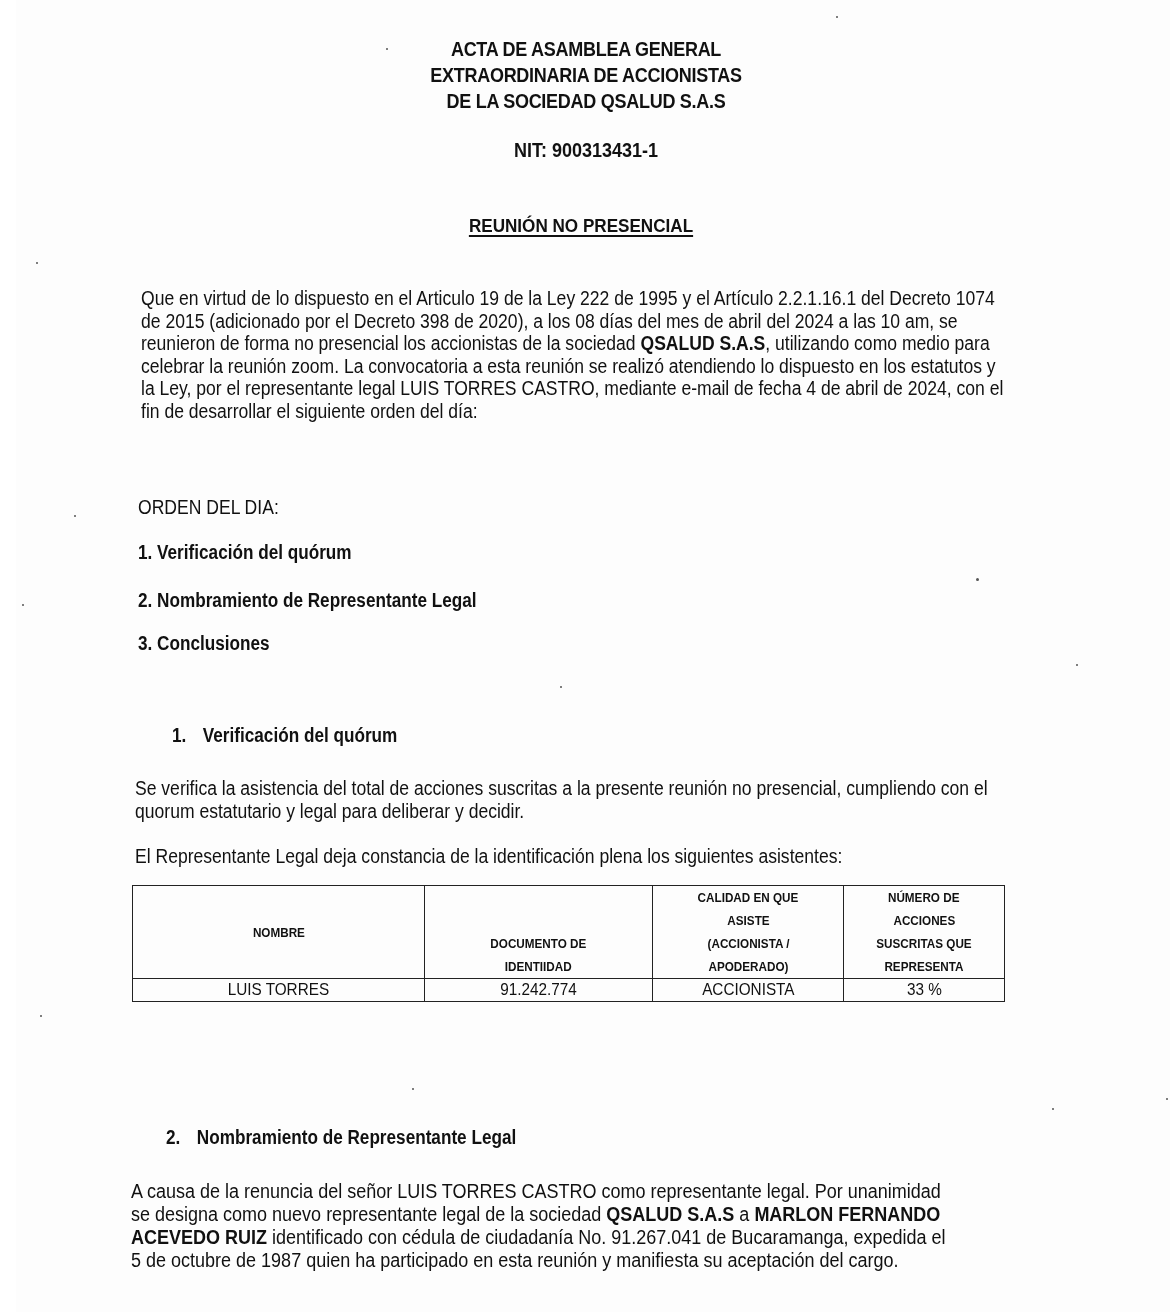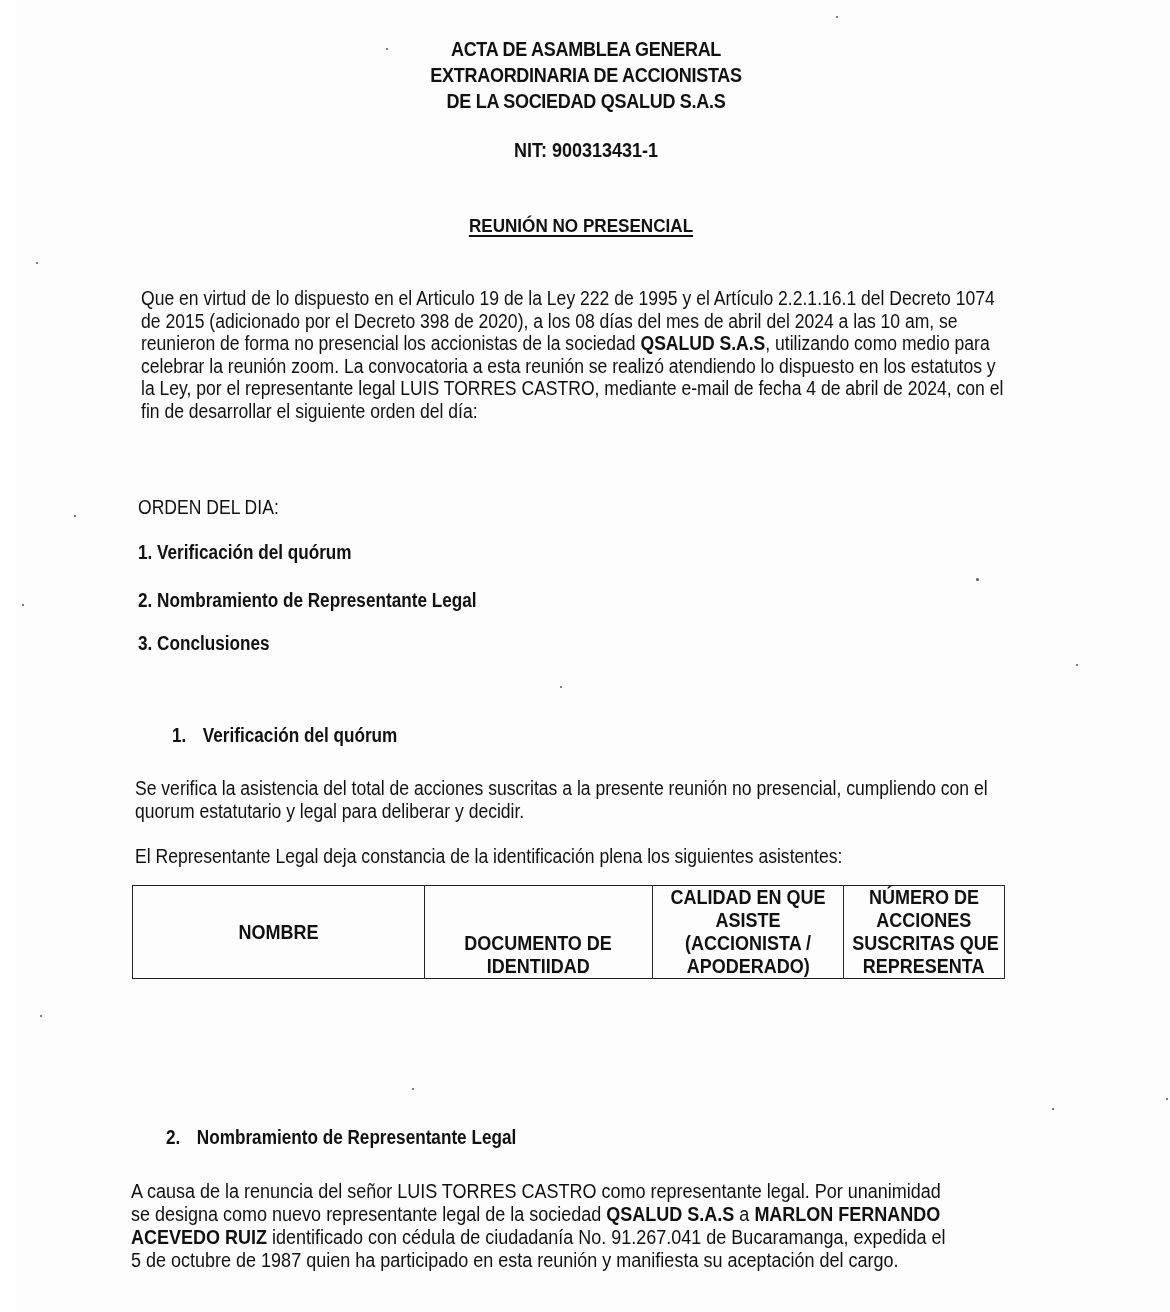--- a/index.html
+++ b/index.html
@@ -95,21 +95,21 @@
       text-align: center;
       padding: 0;
       white-space: nowrap;
       overflow: hidden;
     }
     table.asist th {
       font-weight: bold;
       vertical-align: bottom;
       line-height: 23px;
       height: 92px;
-      font-size: 20px;
+      font-size: 13px;
     }
     table.asist th .hdr { display: inline-block; transform: scaleX(0.9); }
     table.asist td { height: 22px; line-height: 22px; }
     table.asist td span { display: inline-block; transform: scaleX(0.9); }
     .c1 { width: 292px; }
     .c2 { width: 228px; }
     .c3 { width: 191px; }
     .c4 { width: 161px; }
 
     .appoint { left: 115px; top: 1180px; transform: scaleX(0.9); font-size: 20px; line-height: 23px; }
@@ -187,20 +187,26 @@
         </th>
         <th>
           <span class="hdr">NÚMERO DE</span><br>
           <span class="hdr">ACCIONES</span><br>
           <span class="hdr">SUSCRITAS QUE</span><br>
           <span class="hdr">REPRESENTA</span>
         </th>
       </tr>
     </thead>
     <tbody>
+      <tr>
+        <td><span>LUIS TORRES</span></td>
+        <td><span>91.242.774</span></td>
+        <td><span>ACCIONISTA</span></td>
+        <td><span>33 %</span></td>
+      </tr>
     </tbody>
   </table>
 
   <div class="abs sec-heading" style="left:150px; top:1126px;">
     <span class="num">2.</span><span>Nombramiento de Representante Legal</span>
   </div>
 
   <div class="abs para appoint">
     <span class="line">A causa de la renuncia del señor LUIS TORRES CASTRO como representante legal. Por unanimidad</span>
     <span class="line"><span>se designa como nuevo representante legal de la sociedad </span><b>QSALUD S.A.S</b><span> a </span><b>MARLON FERNANDO</b></span>

